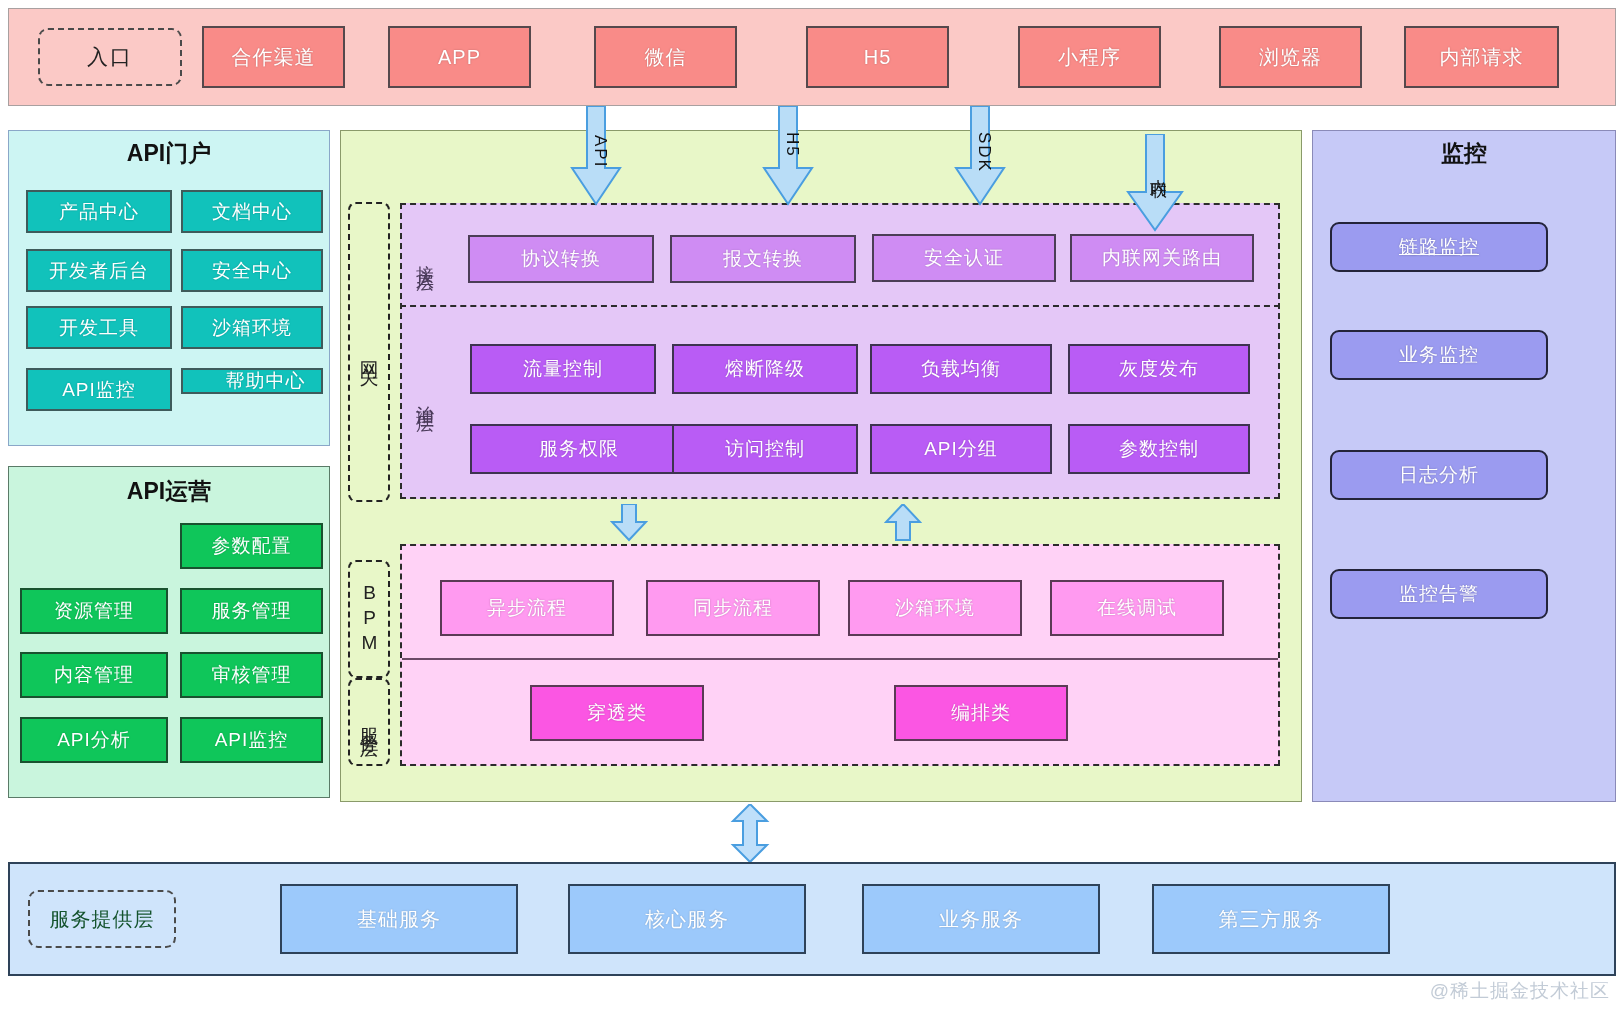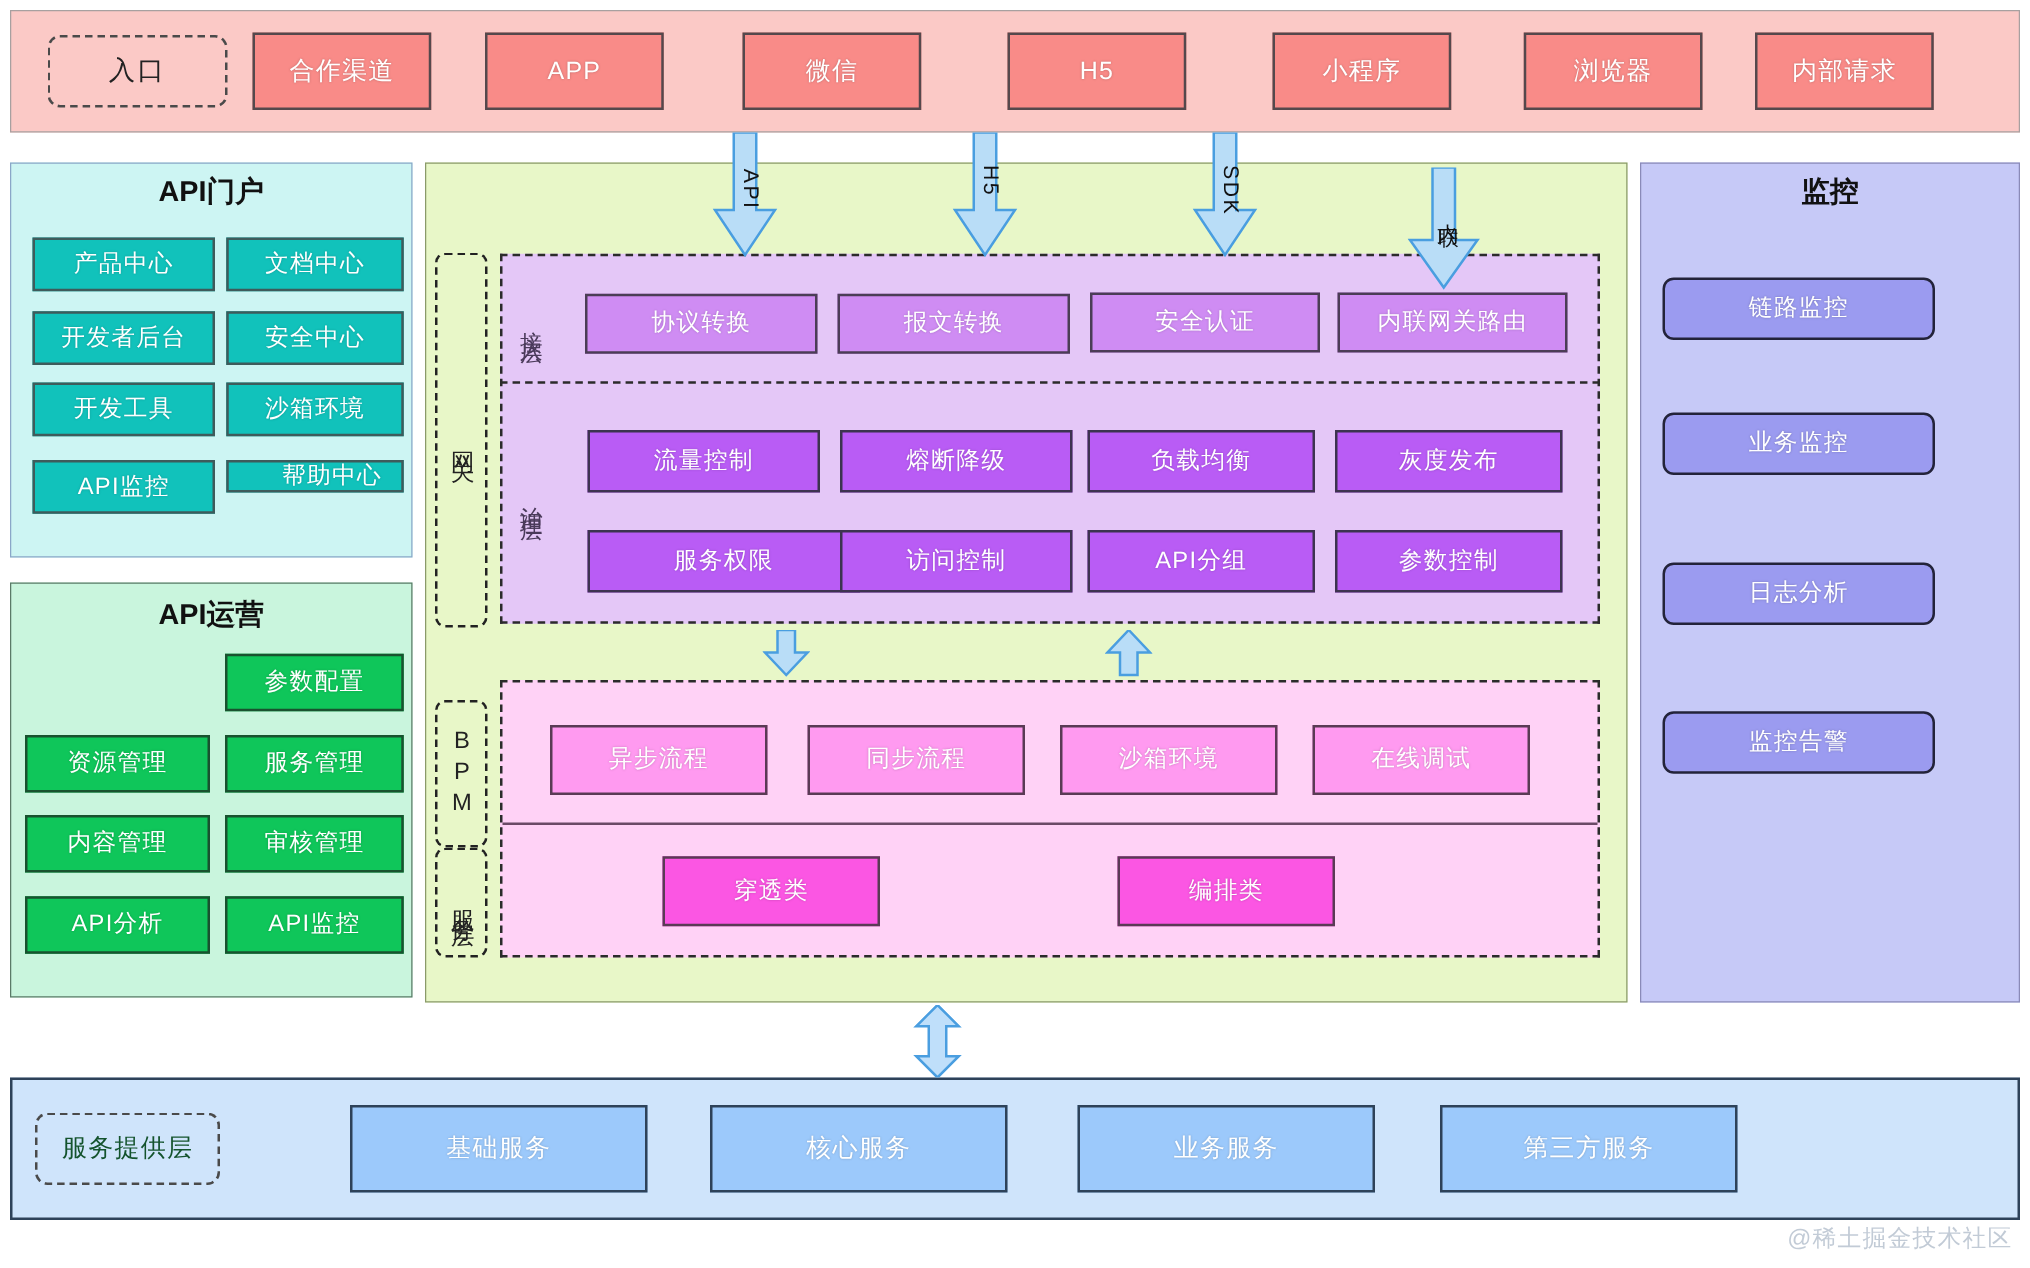--- a/index.html
+++ b/index.html
@@ -163,21 +163,21 @@
 
   <div class="bx channel-band"></div>
   <div class="bx entry-chip" style="left:38px;top:28px;width:144px;height:58px;">入口</div>
 
   <div class="bx chan" style="left:202px;top:26px;width:143px;height:62px;">合作渠道</div>
   <div class="bx chan" style="left:388px;top:26px;width:143px;height:62px;text-align:right;">APP</div>
   <div class="bx chan" style="left:594px;top:26px;width:143px;height:62px;">微信</div>
   <div class="bx chan" style="left:806px;top:26px;width:143px;height:62px;">H5</div>
   <div class="bx chan" style="left:1018px;top:26px;width:143px;height:62px;">小程序</div>
   <div class="bx chan" style="left:1219px;top:26px;width:143px;height:62px;">浏览器</div>
-  <div class="bx chan" style="left:1404px;top:26px;width:143px;height:62px;">内部请求</div>
+  <div class="bx chan" style="left:1404px;top:26px;width:155px;height:62px;">内部请求</div>
 
   <div class="bx portal-panel"></div>
   <div class="bx portal-title" style="left:8px;top:136px;width:322px;height:34px;">API门户</div>
 
   <div class="bx portal-item" style="left:26px;top:190px;width:146px;height:43px;">产品中心</div>
   <div class="bx portal-item" style="left:181px;top:190px;width:142px;height:43px;">文档中心</div>
   <div class="bx portal-item" style="left:26px;top:249px;width:146px;height:43px;">开发者后台</div>
   <div class="bx portal-item" style="left:181px;top:249px;width:142px;height:43px;">安全中心</div>
   <div class="bx portal-item" style="left:26px;top:306px;width:146px;height:43px;">开发工具</div>
   <div class="bx portal-item" style="left:181px;top:306px;width:142px;height:43px;">沙箱环境</div>
@@ -231,21 +231,21 @@
   <div class="bx bpm-item" style="left:646px;top:580px;width:174px;height:56px;">同步流程</div>
   <div class="bx bpm-item" style="left:848px;top:580px;width:174px;height:56px;">沙箱环境</div>
   <div class="bx bpm-item" style="left:1050px;top:580px;width:174px;height:56px;">在线调试</div>
 
   <div class="bx svc-item" style="left:530px;top:685px;width:174px;height:56px;">穿透类</div>
   <div class="bx svc-item" style="left:894px;top:685px;width:174px;height:56px;">编排类</div>
 
   <div class="bx mon-panel"></div>
   <div class="bx mon-title" style="left:1312px;top:136px;width:304px;height:34px;">监控</div>
 
-  <div class="bx mon-item" style="left:1330px;top:222px;width:218px;height:50px;">链路监控</div>
+  <div class="bx mon-item" style="left:1330px;top:222px;width:218px;height:50px;text-decoration:underline;">链路监控</div>
   <div class="bx mon-item" style="left:1330px;top:330px;width:218px;height:50px;">业务监控</div>
   <div class="bx mon-item" style="left:1330px;top:450px;width:218px;height:50px;">日志分析</div>
   <div class="bx mon-item" style="left:1330px;top:569px;width:218px;height:50px;">监控告警</div>
 
   <div class="bx prov-band"></div>
   <div class="bx prov-chip" style="left:28px;top:890px;width:148px;height:58px;">服务提供层</div>
 
   <div class="bx prov-item" style="left:280px;top:884px;width:238px;height:70px;">基础服务</div>
   <div class="bx prov-item" style="left:568px;top:884px;width:238px;height:70px;">核心服务</div>
   <div class="bx prov-item" style="left:862px;top:884px;width:238px;height:70px;">业务服务</div>

